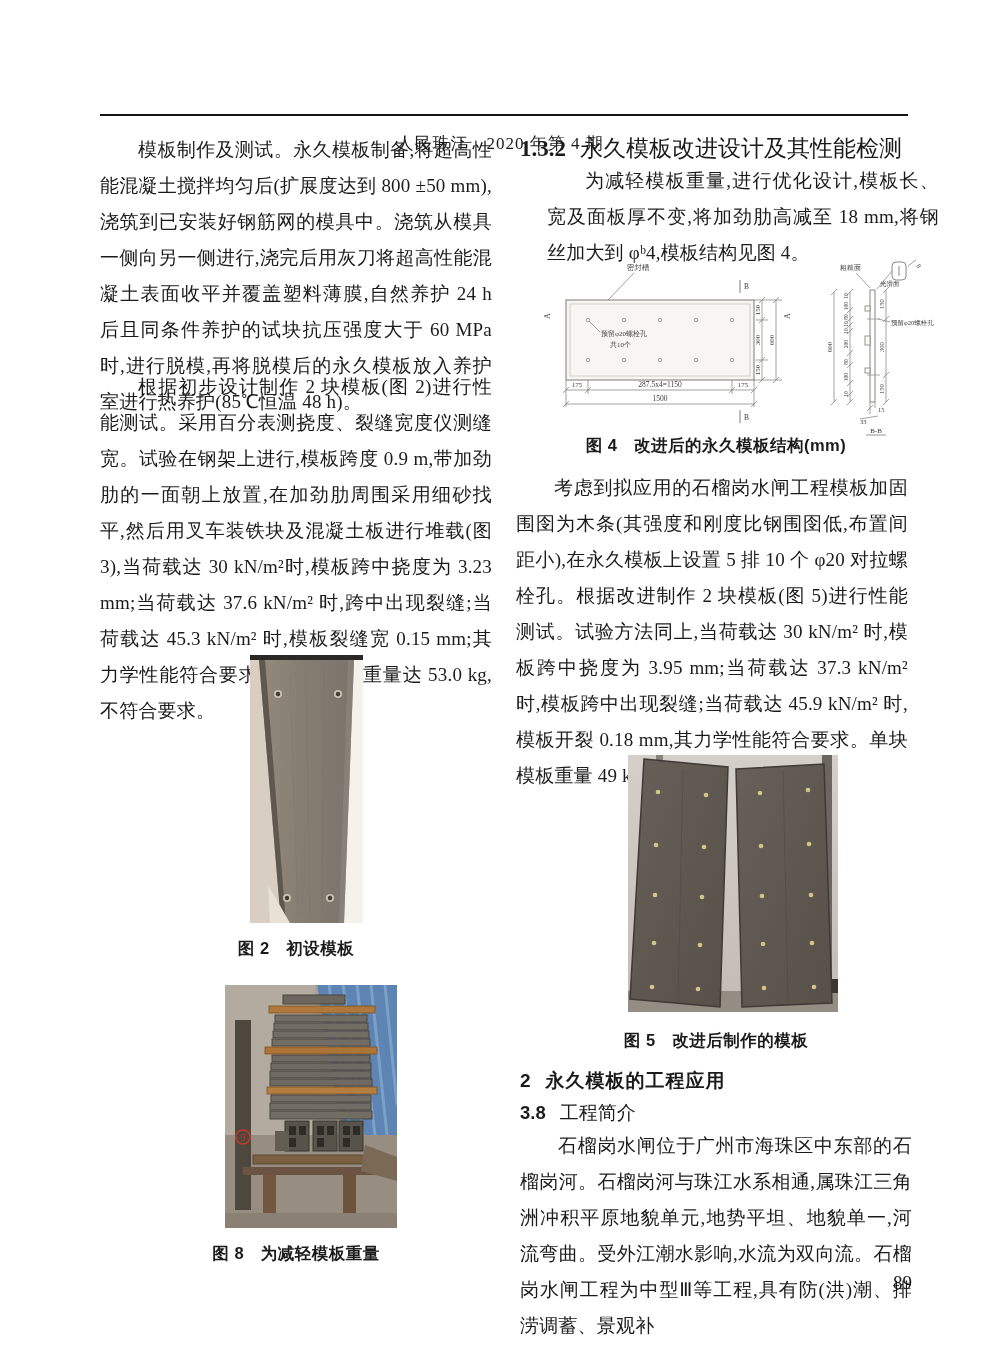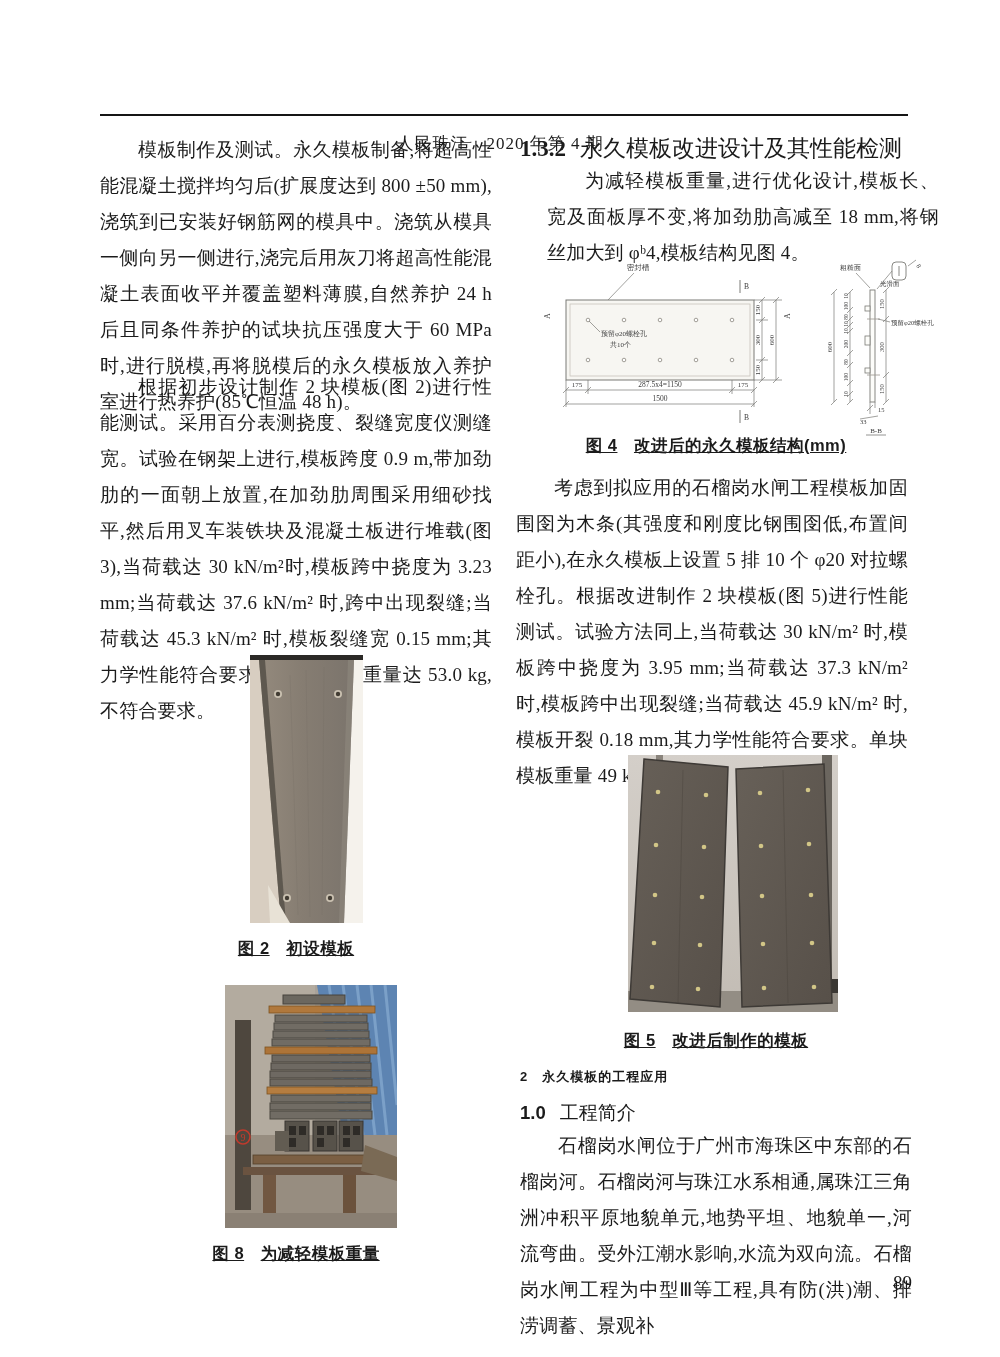--- a/index.html
+++ b/index.html
@@ -3,28 +3,28 @@
 <meta charset="utf-8">
 <style>
   html,body{margin:0;padding:0;}
   body{
     width:1000px;height:1357px;background:#ffffff;
     font-family:"Liberation Serif", serif;color:#1b1b1b;
     position:relative;overflow:hidden;
   }
   .abs{position:absolute;}
   .para{font-size:19px;line-height:36px;text-align:justify;text-indent:2em;letter-spacing:.2px;}
-  .caption{font-family:"Liberation Sans", sans-serif;font-weight:bold;font-size:16.5px;text-align:center;letter-spacing:.5px;text-decoration:underline;}
+  .caption{font-family:"Liberation Sans", sans-serif;font-weight:bold;font-size:16.5px;text-align:center;letter-spacing:.5px;}
   .caption .sp{display:inline-block;width:1em;}
   .header-line{font-size:17px;letter-spacing:1px;text-align:center;width:100%;margin-top:44px;}
   .rule{background:#151515;height:2px;}
   .h-num{font-weight:bold;}
   .h132{font-size:23px;}
   .h132 .h-title{margin-left:14px;}
-  .h2head{font-family:"Liberation Sans", sans-serif;font-weight:bold;font-size:13px;letter-spacing:1px;}
+  .h2head{font-family:"Liberation Sans", sans-serif;font-weight:bold;font-size:19px;letter-spacing:1px;}
   .h2head .h-title{margin-left:14px;}
   .h21 .h-num{font-family:"Liberation Sans", sans-serif;font-weight:bold;font-size:18.5px;}
   .h21 .h-title{font-size:19px;margin-left:14px;}
   .pagenum{font-size:19px;text-align:right;}
   svg{display:block;}
   .dwg-t{font-family:"Liberation Serif", serif;fill:#3d3d3d;}
 </style>
 </head>
 <body>
 
@@ -355,18 +355,18 @@
 </div>
 <div class="abs caption" style="top:1030px;left:520px;width:392px;">
   <span>图 5</span><span class="sp"></span><span>改进后制作的模板</span>
 </div>
 
 <div class="abs h2head" style="top:1068px;left:520px;width:392px;">
   <span>2</span><span class="h-title">永久模板的工程应用</span>
 </div>
 
 <div class="abs h21" style="top:1100px;left:520px;width:392px;">
-  <span class="h-num">1.0</span><span class="h-title">工程简介</span>
+  <span class="h-num">3.8</span><span class="h-title">工程简介</span>
 </div>
 
 <div class="abs para" style="top:1128px;left:520px;width:392px;">石榴岗水闸位于广州市海珠区中东部的石榴岗河。石榴岗河与珠江水系相通,属珠江三角洲冲积平原地貌单元,地势平坦、地貌单一,河流弯曲。受外江潮水影响,水流为双向流。石榴岗水闸工程为中型Ⅲ等工程,具有防(洪)潮、排涝调蓄、景观补</div>
 
 <div class="abs pagenum" style="top:1272px;left:520px;width:392px;">89</div>
 
 </body></html>

